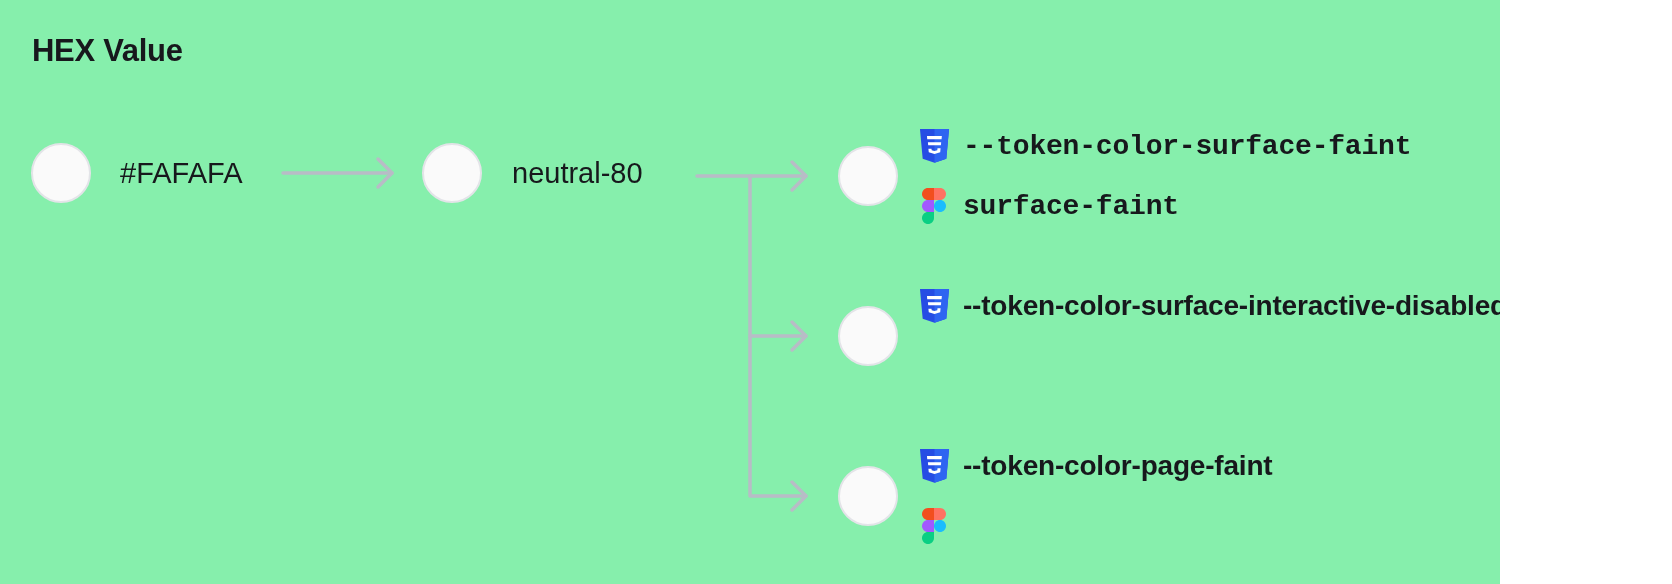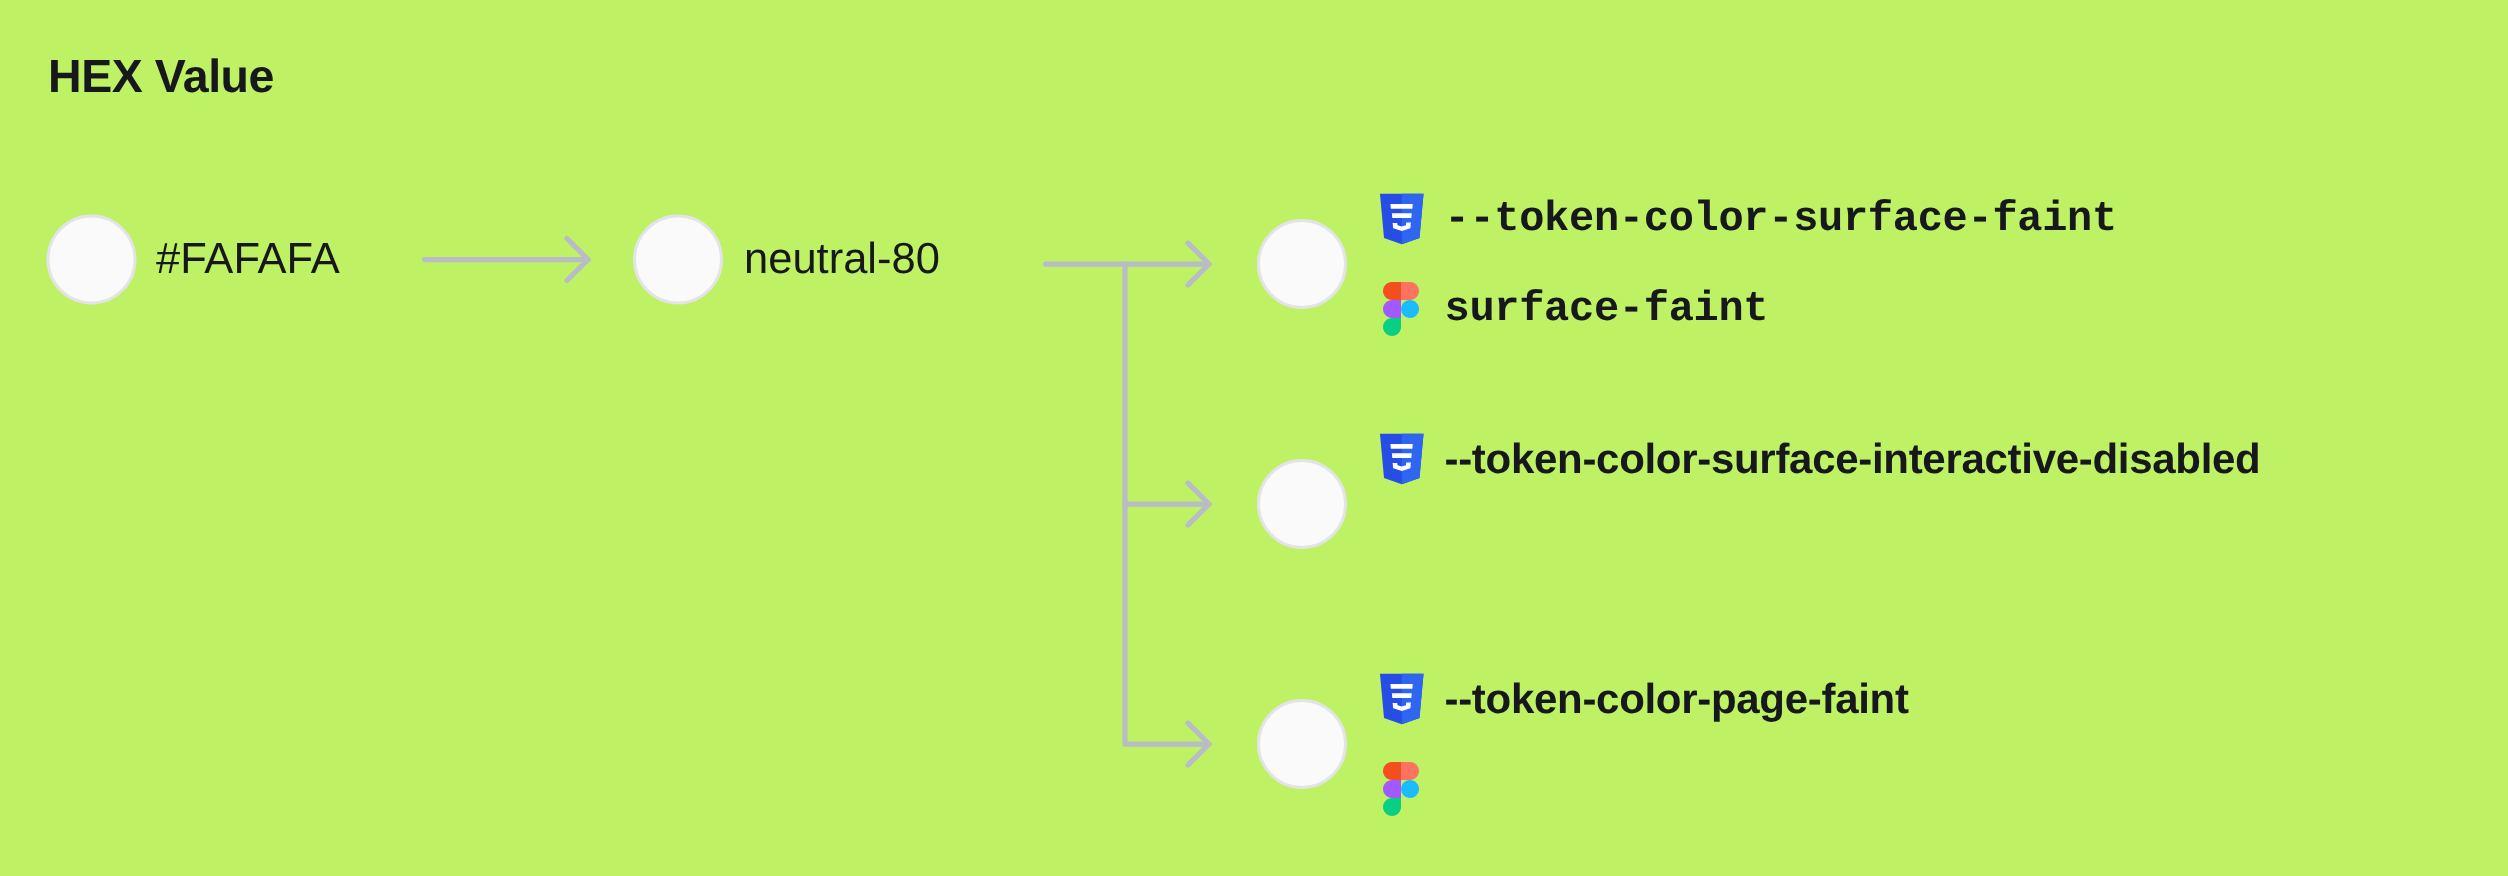--- a/index.html
+++ b/index.html
@@ -1,20 +1,20 @@
 <!DOCTYPE html>
 <html style="--text: #17181C; --swatch-fill: #FAFAFA; --swatch-border: #E3E4E8; --connector: #B8BCC6; --css-blue-dark: #264DE4; --css-blue-light: #2E65F1; --figma-orange: #F24E1E; --figma-salmon: #FF7262; --figma-purple: #A259FF; --figma-blue: #1ABCFE; --figma-green: #0ACF83;"><head>
 <meta charset="utf-8">
 <style>
   html, body { margin: 0; padding: 0; background: #ffffff; }
   .canvas {
     position: relative;
-    width: 1672px;
+    width: 1500px;
     height: 584px;
-    background: #bef264;
+    background: #86efac;
     font-family: "Liberation Sans", sans-serif;
     color: var(--text, #17181C);
     overflow: hidden;
   }
   .col-header {
     position: absolute;
     top: 33px;
     font-size: 31px;
     font-weight: bold;
     letter-spacing: -0.3px;
@@ -31,20 +31,21 @@
     background: var(--swatch-fill, #FAFAFA);
   }
   .row-label {
     position: absolute;
     height: 60px;
     display: flex;
     align-items: center;
     font-size: 29px;
     color: var(--text, #17181C);
     white-space: nowrap;
+    margin-left: 16px;
   }
   .connector-svg {
     position: absolute;
     left: 0; top: 0;
     pointer-events: none;
   }
   .connector-path {
     stroke: var(--connector, #B8BCC6);
     stroke-width: 3.5;
     fill: none;

